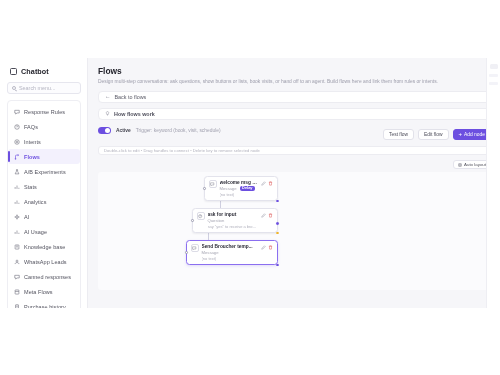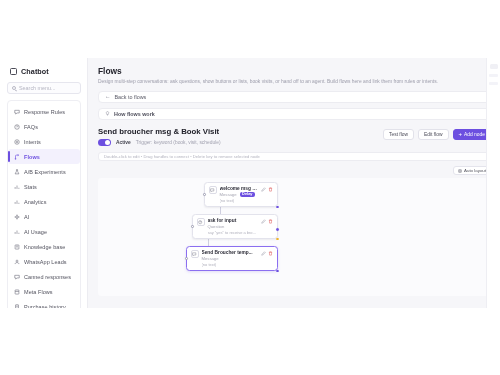--- a/index.html
+++ b/index.html
@@ -365,21 +365,20 @@
             <svg viewBox="0 0 16 16" fill="none" stroke="currentColor" stroke-width="1.6">
               <path d="M8 1.8a4 4 0 00-2.4 7.2V11h4.8V9A4 4 0 008 1.8z"></path>
               <path d="M6.4 13.2h3.2"></path>
             </svg>
           </span>
         <span class="t">How flows work</span>
       </div>
 
       <div class="flowhead">
         <div>
-          <div class="flow-name">Send broucher msg &amp; Book Visit</div>
           <div class="togrow">
             <span class="toggle"></span>
             <span class="tog-state">Active</span>
             <span class="tog-hint">Trigger: keyword (book, visit, schedule)</span>
           </div>
         </div>
         <div class="btns">
           <div class="btn ghost">Test flow</div>
           <div class="btn ghost">Edit flow</div>
           <div class="btn primary">

